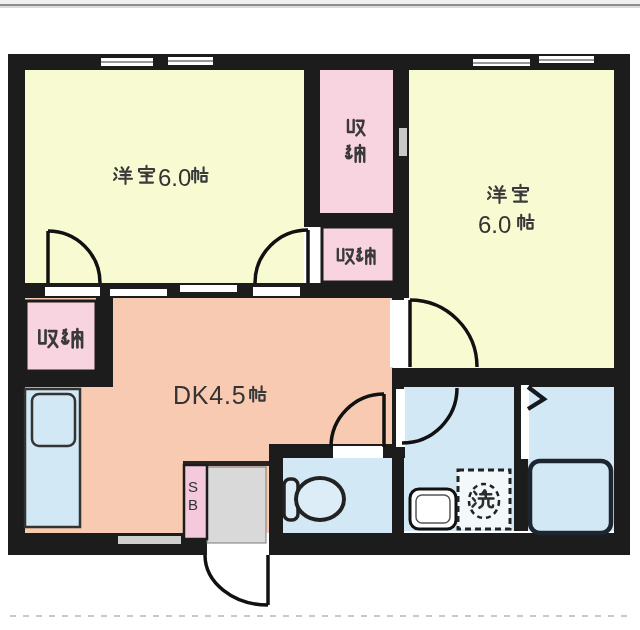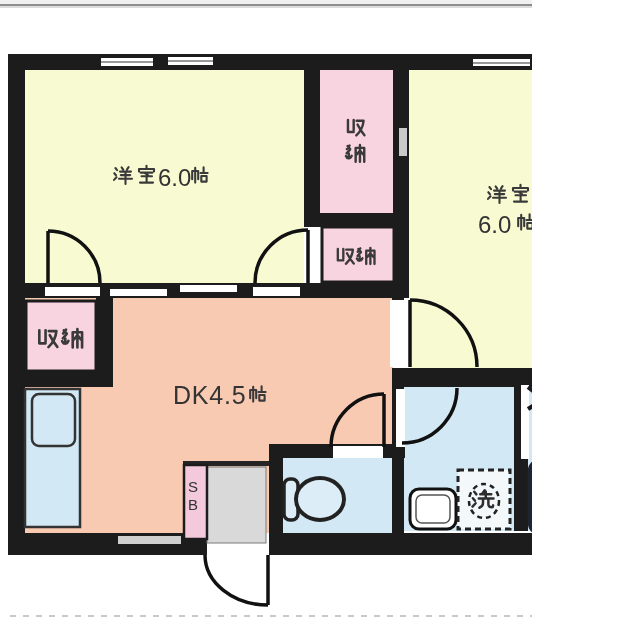--- a/index.html
+++ b/index.html
@@ -1,16 +1,16 @@
 <!DOCTYPE html>
 <html><head>
 <meta charset="utf-8">
 <style>
 html,body{margin:0;padding:0;background:#fff;}
-#wrap{position:relative;width:532px;height:630px;overflow:hidden;font-family:"Liberation Sans",sans-serif;}
+#wrap{position:relative;width:640px;height:630px;overflow:hidden;font-family:"Liberation Sans",sans-serif;}
 </style>
 </head>
 <body>
 <div id="wrap">
 <svg width="640" height="630" viewBox="0 0 640 630">
 
 <rect x="0" y="0" width="640" height="630" fill="#ffffff"></rect>
 <rect x="0" y="0" width="640" height="4" fill="#f0f0f0"></rect>
 <rect x="0" y="4" width="640" height="2" fill="#8d8d8d"></rect>
 <rect x="0" y="6" width="640" height="2" fill="#dcdcdc"></rect>

